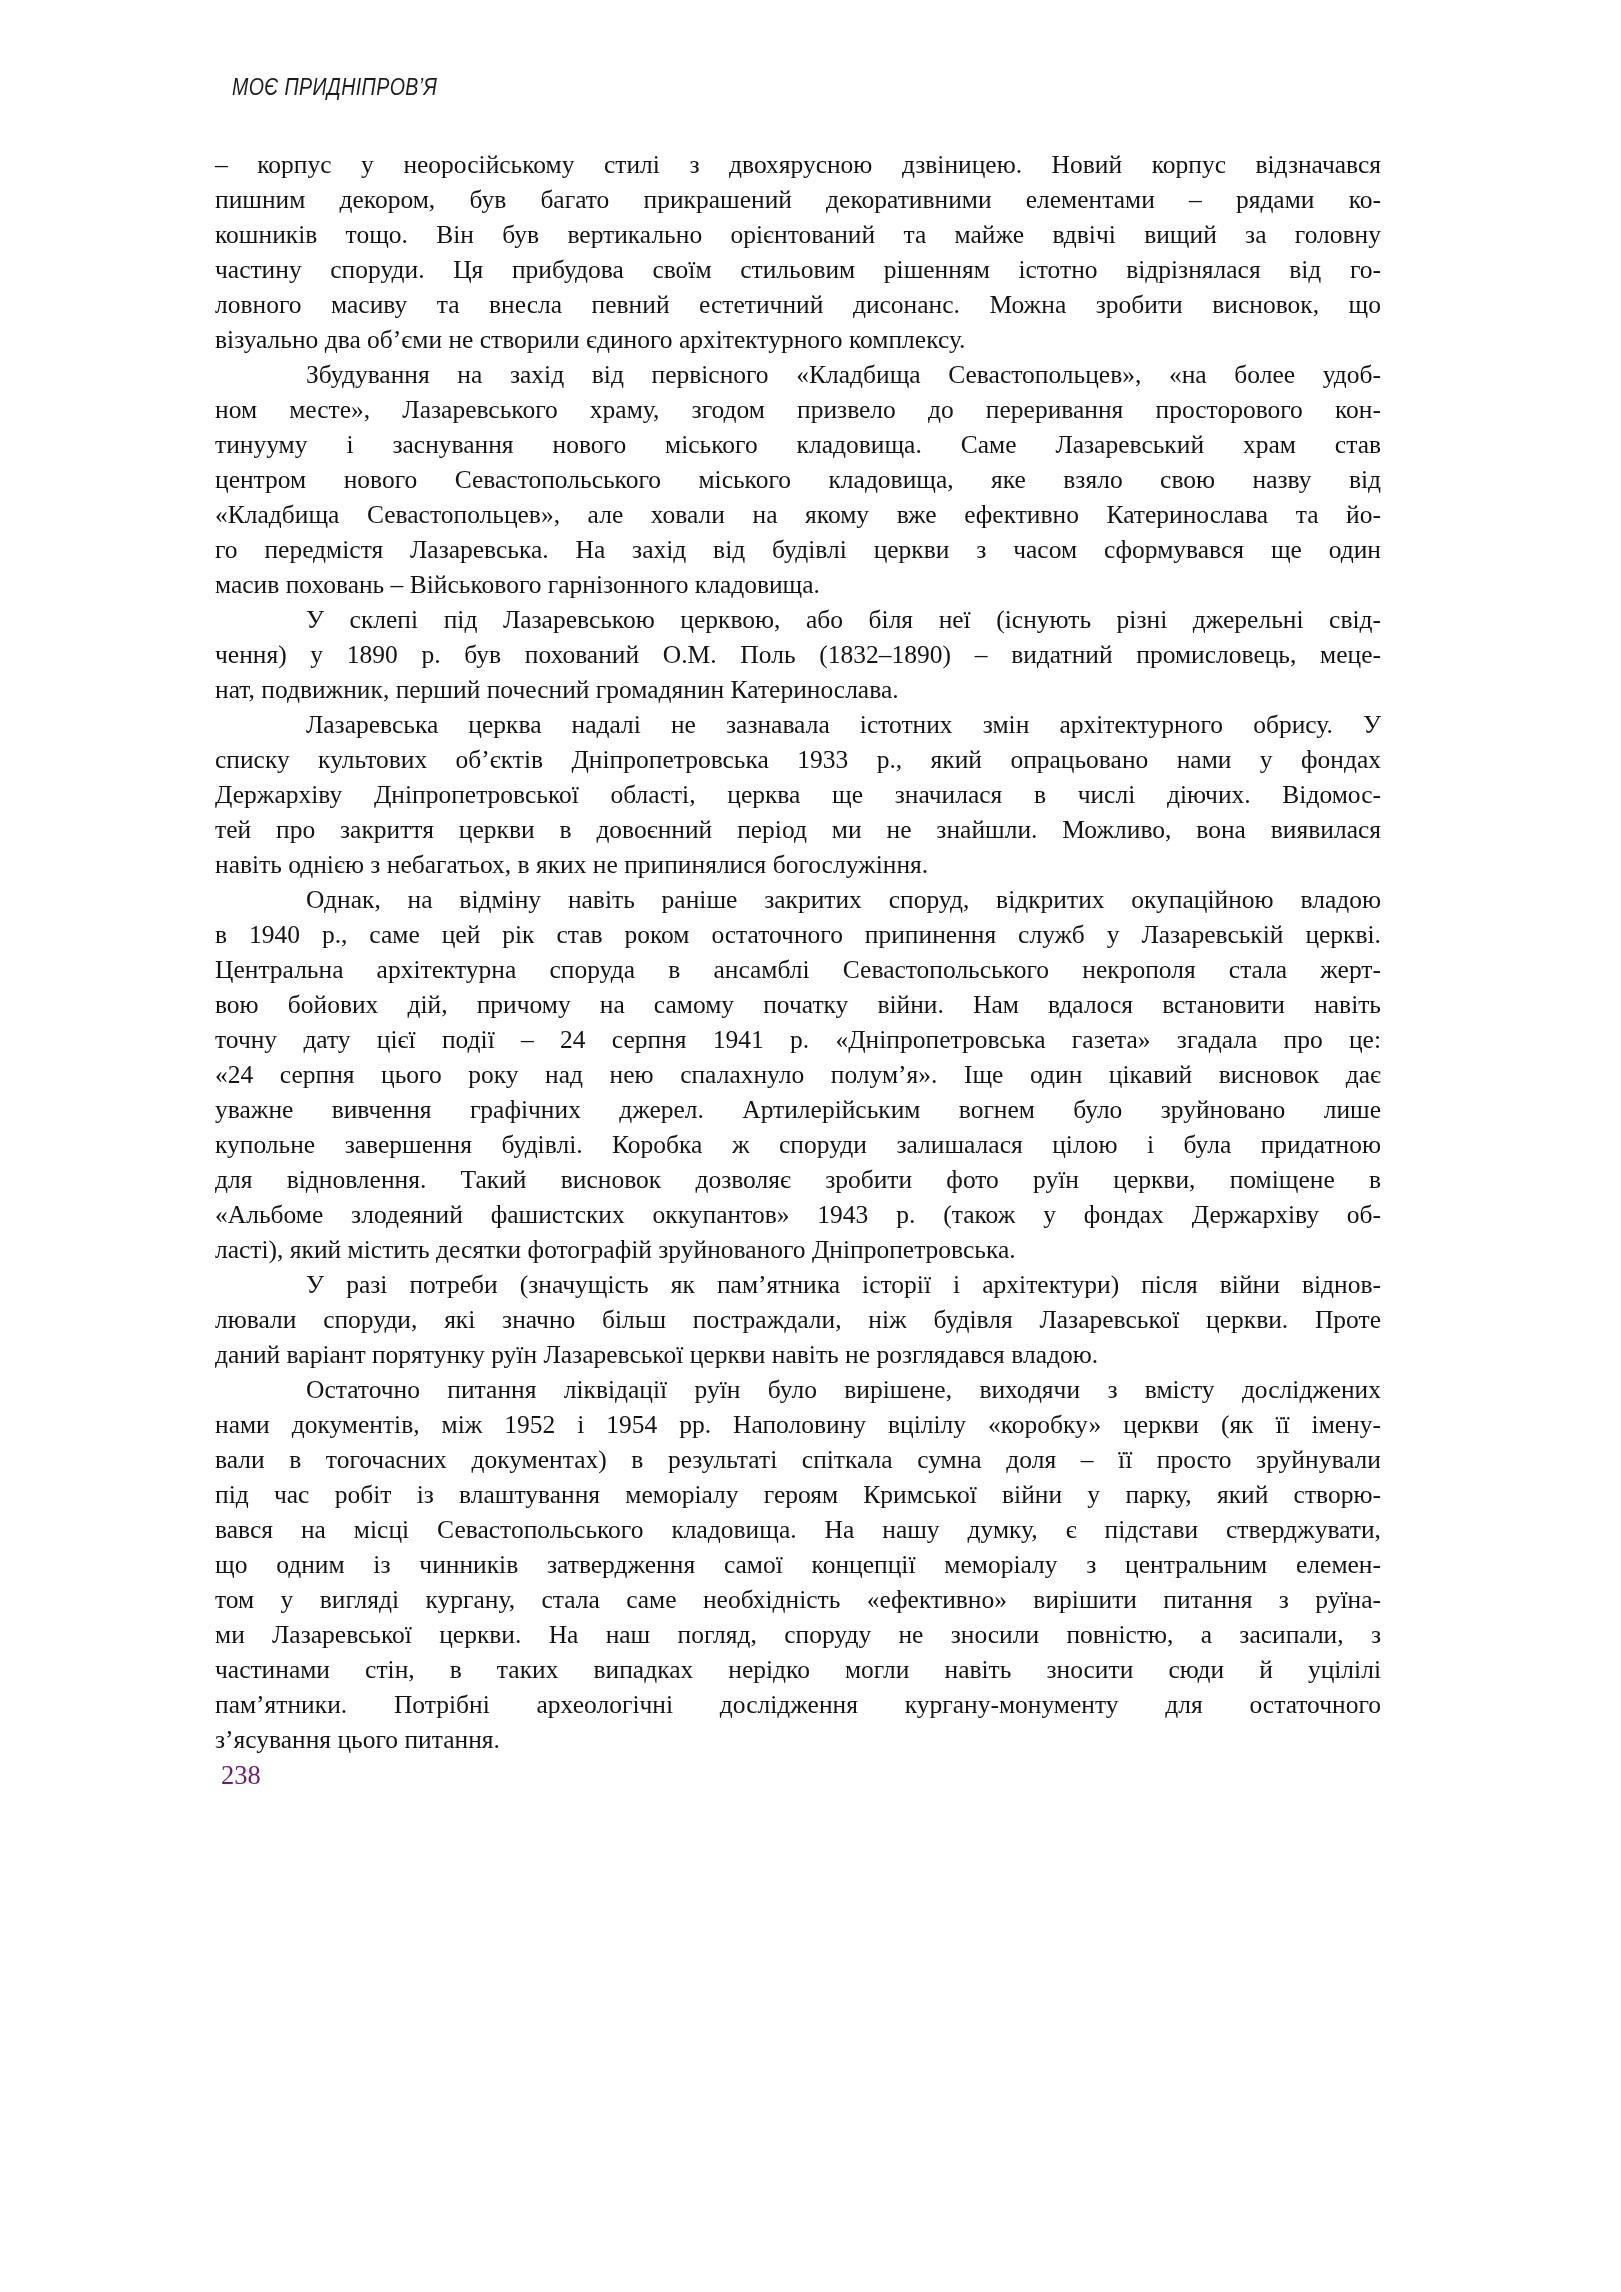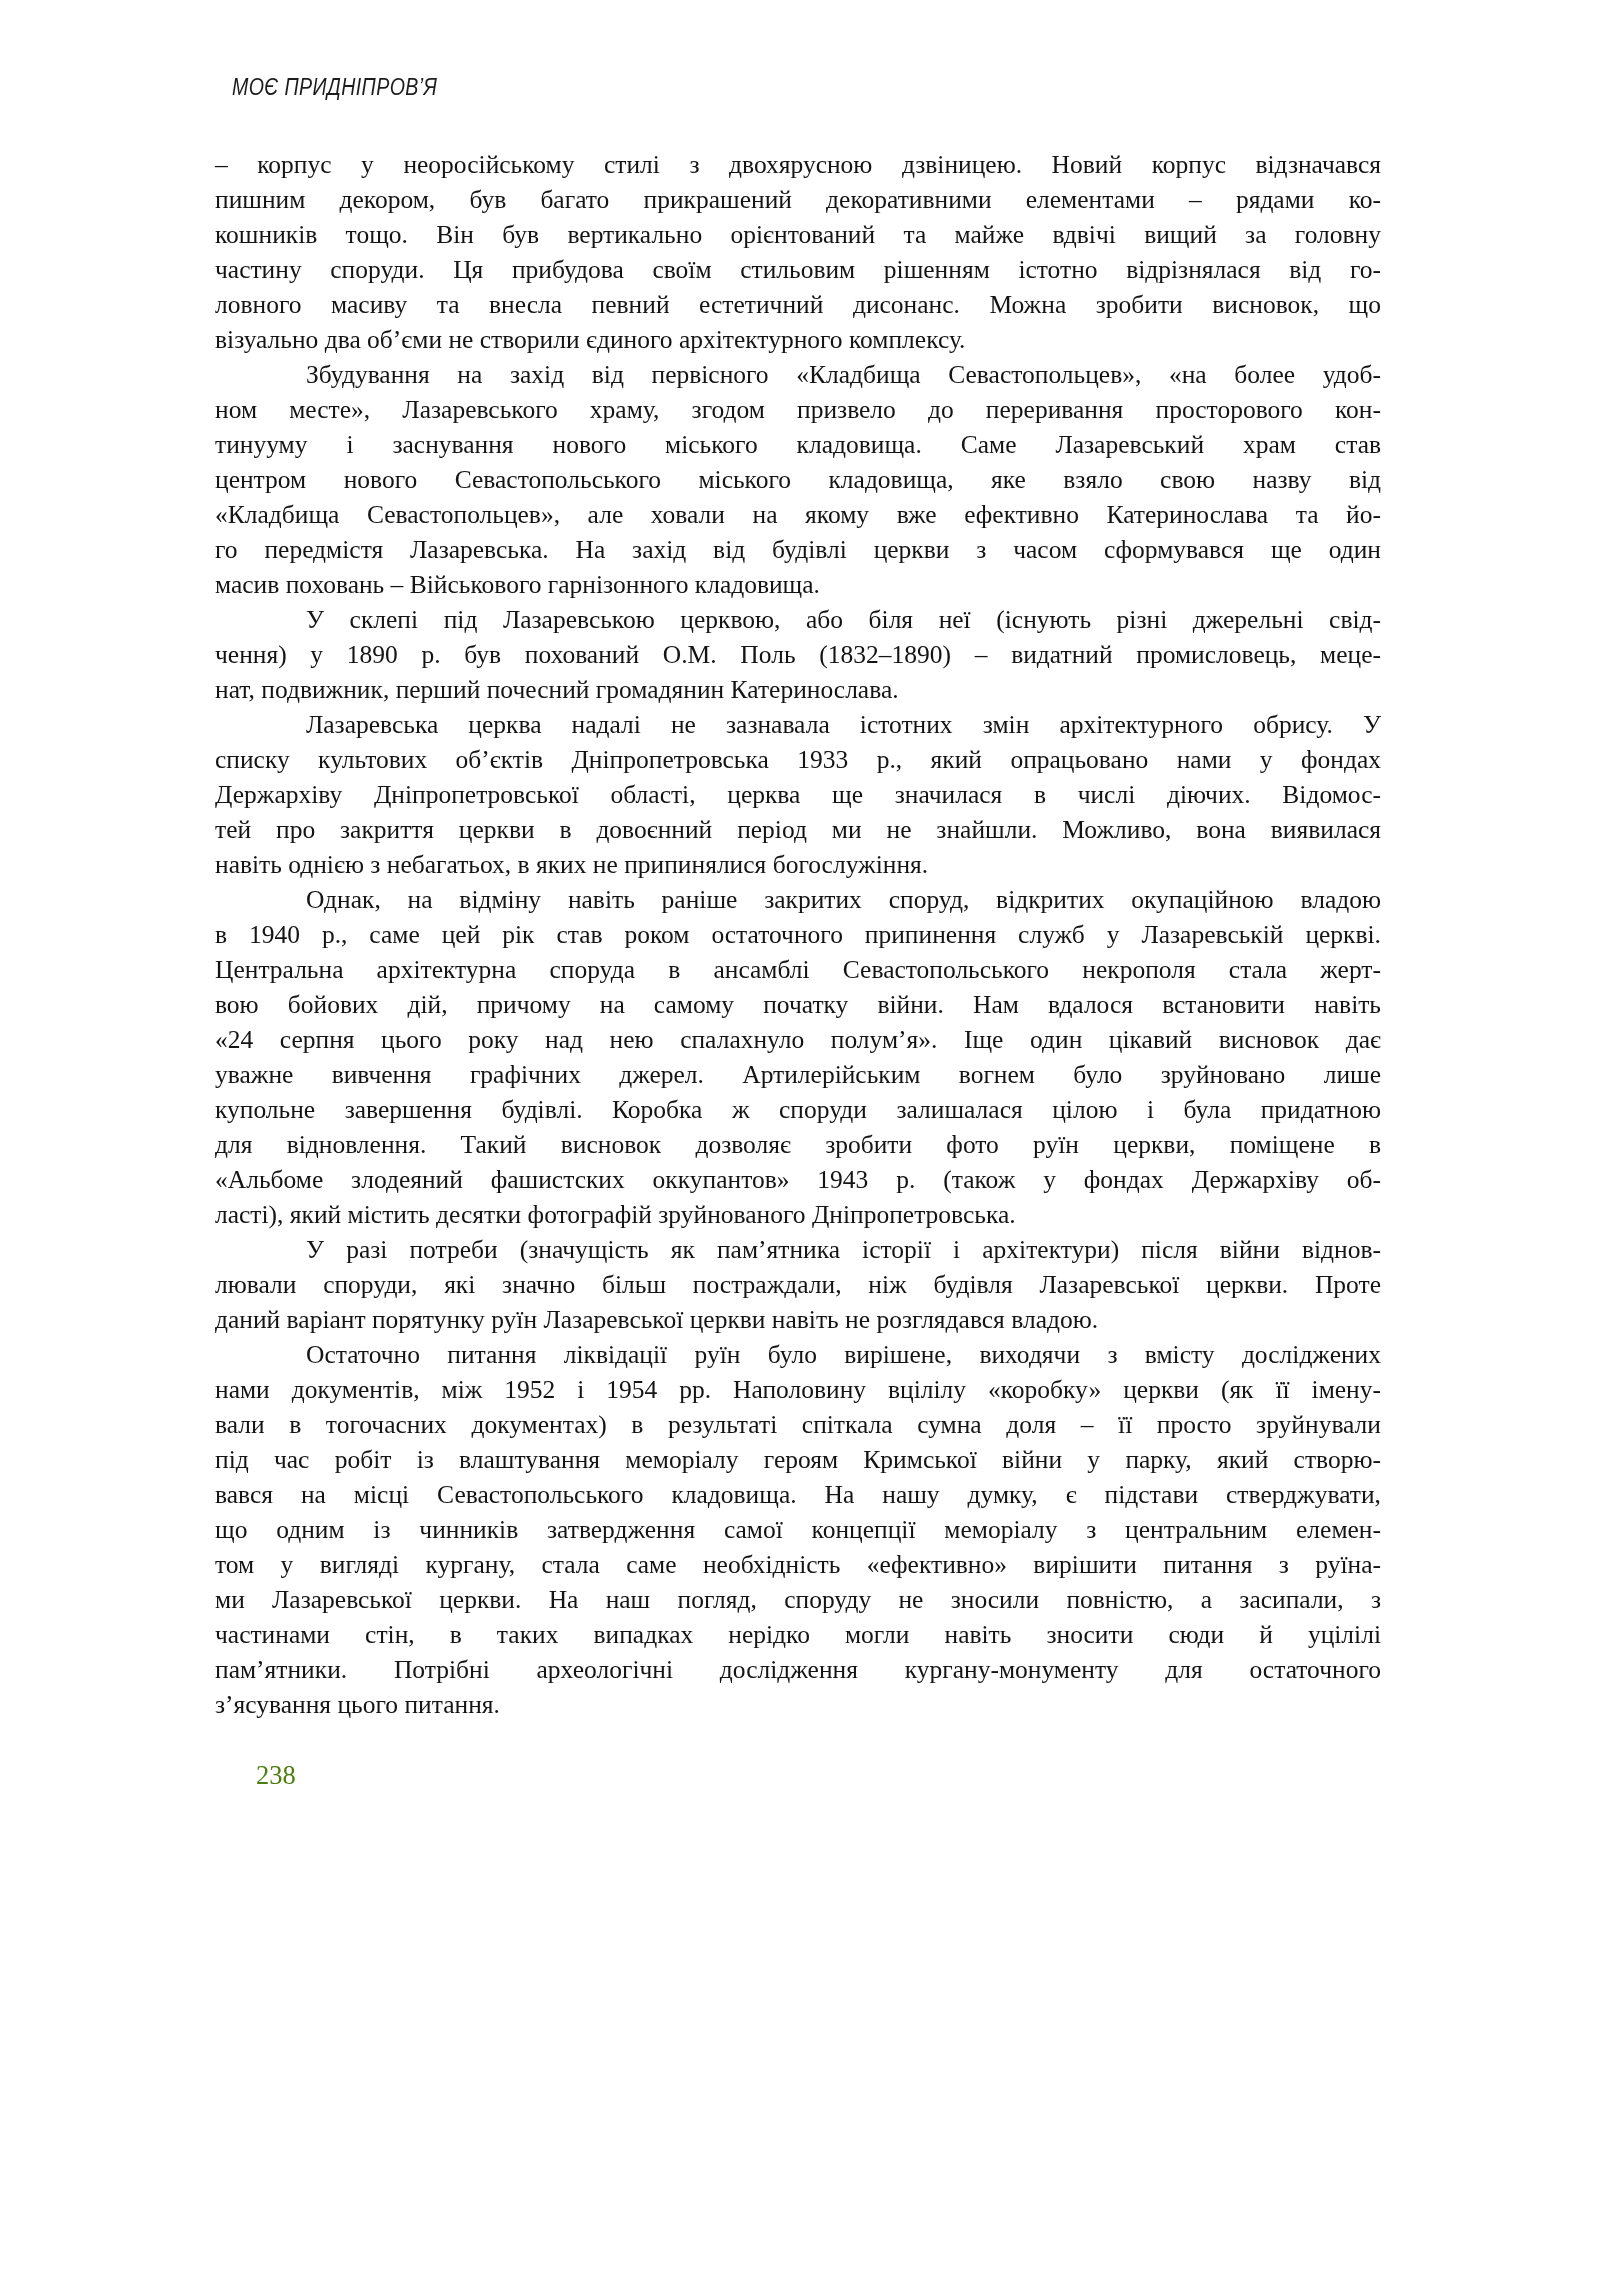--- a/index.html
+++ b/index.html
@@ -57,22 +57,21 @@
   .line.ind {
     text-indent: 91px;
   }
   .it {
   }
   .page-number {
     position: absolute;
     left: 221px;
     top: 1760px;
     font-size: 26.5px;
-    color: #4d7c0f;
-    margin-left: 35px;
+    color: #701a75;
   }
 </style>
 </head>
 <body>
 
 <div class="page">
   <div class="running-header">МОЄ ПРИДНІПРОВ’Я</div>
 
   <div class="text-block">
       <div class="para">
@@ -102,20 +101,21 @@
         <div class="line just"><span>списку культових об’єктів Дніпропетровська 1933 р., який опрацьовано нами у фондах</span></div>
         <div class="line just"><span>Держархіву Дніпропетровської області, церква ще значилася в числі діючих. Відомос-</span></div>
         <div class="line just"><span>тей про закриття церкви в довоєнний період ми не знайшли. Можливо, вона виявилася</span></div>
         <div class="line"><span>навіть однією з небагатьох, в яких не припинялися богослужіння.</span></div>
       </div>
       <div class="para">
         <div class="line just ind"><span>Однак, на відміну навіть раніше закритих споруд, відкритих окупаційною владою</span></div>
         <div class="line just"><span>в 1940 р., саме цей рік став роком остаточного припинення служб у Лазаревській церкві.</span></div>
         <div class="line just"><span>Центральна архітектурна споруда в ансамблі Севастопольського некрополя стала жерт-</span></div>
         <div class="line just"><span>вою бойових дій, причому на самому початку війни. Нам вдалося встановити навіть</span></div>
+        <div class="line just"><span>точну дату цієї події – 24 серпня 1941 р. «Дніпропетровська газета» згадала про це:</span></div>
         <div class="line just"><span class="it">«24 серпня цього року над нею спалахнуло полум’я»</span><span>. Іще один цікавий висновок дає</span></div>
         <div class="line just"><span>уважне вивчення графічних джерел. Артилерійським вогнем було зруйновано лише</span></div>
         <div class="line just"><span>купольне завершення будівлі. Коробка ж споруди залишалася цілою і була придатною</span></div>
         <div class="line just"><span>для відновлення. Такий висновок дозволяє зробити фото руїн церкви, поміщене в</span></div>
         <div class="line just"><span>«Альбоме злодеяний фашистских оккупантов» 1943 р. (також у фондах Держархіву об-</span></div>
         <div class="line"><span>ласті), який містить десятки фотографій зруйнованого Дніпропетровська.</span></div>
       </div>
       <div class="para">
         <div class="line just ind"><span>У разі потреби (значущість як пам’ятника історії і архітектури) після війни віднов-</span></div>
         <div class="line just"><span>лювали споруди, які значно більш постраждали, ніж будівля Лазаревської церкви. Проте</span></div>

